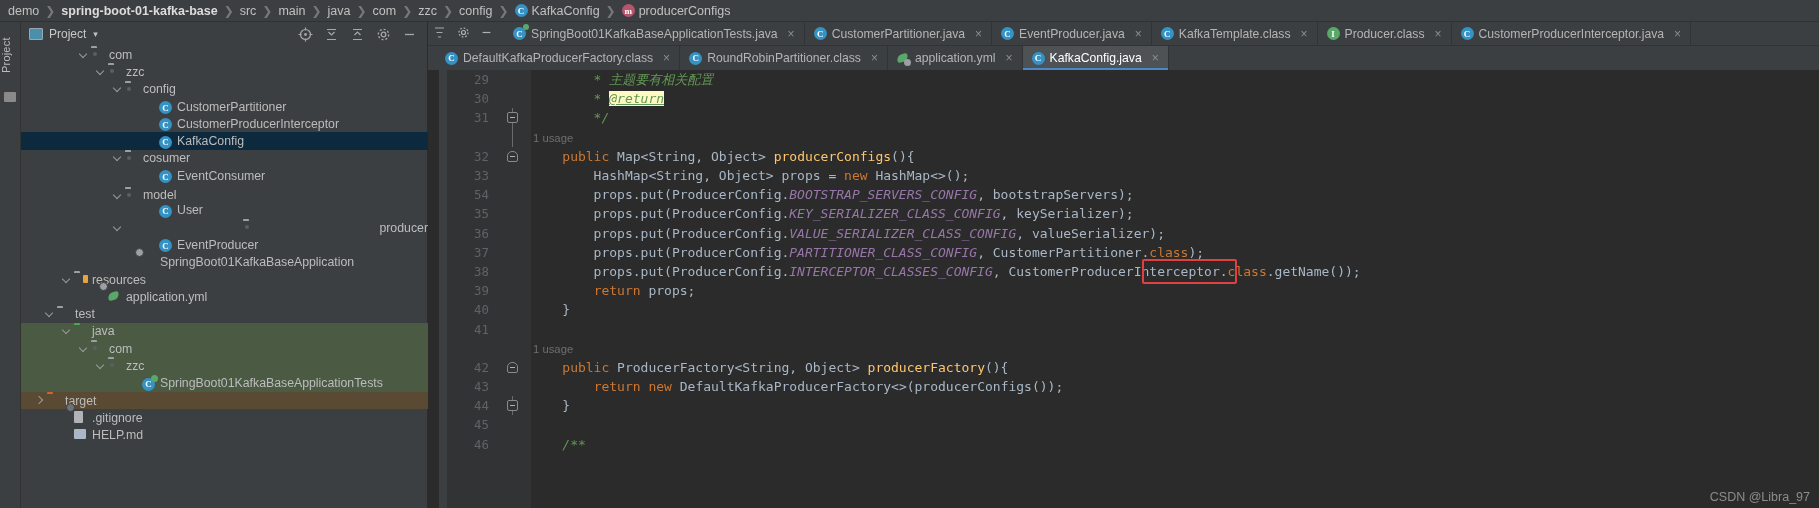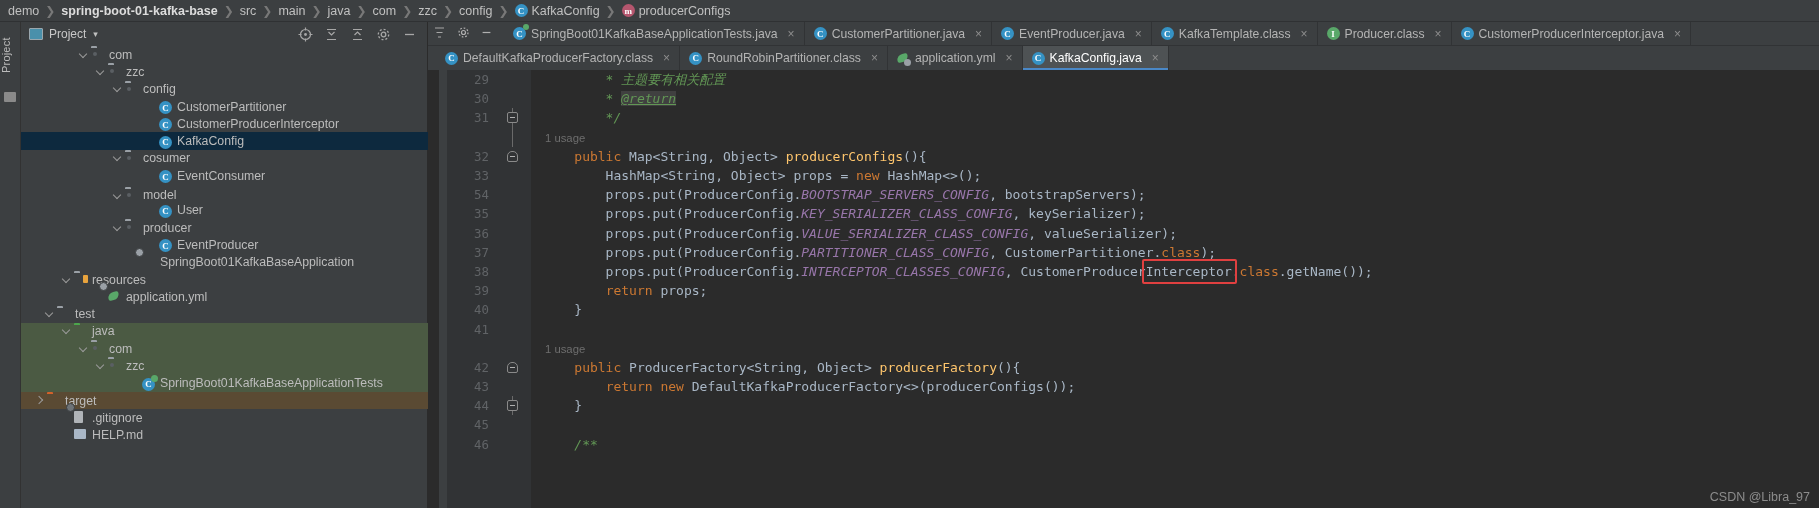--- a/index.html
+++ b/index.html
@@ -222,33 +222,33 @@
   }
   .fold .minus {
     position: absolute; left: 12px; top: 4px; width: 11px; height: 11px;
     border: 1px solid #8a8a8a; border-radius: 2px; background: #313335;
   }
   .fold .minus::after {
     content: ''; position: absolute; left: 2px; top: 4px;
     width: 5px; height: 1px; background: #b0b0b0;
   }
   .fold .minus.rounded { border-radius: 5px 5px 2px 2px; }
-  .ctext { padding-left: 0; color: #a9b7c6; margin-left: 12px; }
+  .ctext { padding-left: 0; color: #a9b7c6; }
   .usage-txt {
     color: #6e6e6e; font-size: 11.3px;
     font-family: "Liberation Sans", sans-serif; padding-bottom: 1px;
   }
 
   
   .kw   { color: #cc7832; }
   .type { color: #a9b7c6; }
   .meth { color: #ffc66d; }
   .fld  { color: #9876aa; font-style: italic; }
   .cmt  { color: #629755; font-style: italic; }
-  .cmt-tag { color: #629755; font-style: italic; background: #404040; text-decoration: underline; }
+  .cmt-tag { color: #629755; font-style: italic; background: #fef9c3; text-decoration: underline; }
   .pun  { color: #a9b7c6; }
   .var  { color: #a9b7c6; }
 
   
   .red-box {
     position: absolute; border: 2px solid #e04040; border-radius: 2px;
     pointer-events: none;
   }
 
   
@@ -402,21 +402,21 @@
           <span class="ticon"><span class="f-pkg"></span></span>
           <span>model</span>
         </div>
         <div class="tree-row" style="padding-left: 125px;">
           <span class="tw"></span>
           <span class="ticon">
             <span class="cls-badge cls-c">C</span>
           </span>
           <span>User</span>
         </div>
-        <div class="tree-row" style="padding-left: 91px;">
+        <div class="tree-row" style="padding-left: 91px; justify-content: space-between;">
           <span class="tw open"></span>
           <span class="ticon"><span class="f-pkg"></span></span>
           <span>producer</span>
         </div>
         <div class="tree-row" style="padding-left: 125px;">
           <span class="tw"></span>
           <span class="ticon">
             <span class="cls-badge cls-c">C</span>
           </span>
           <span>EventProducer</span>

